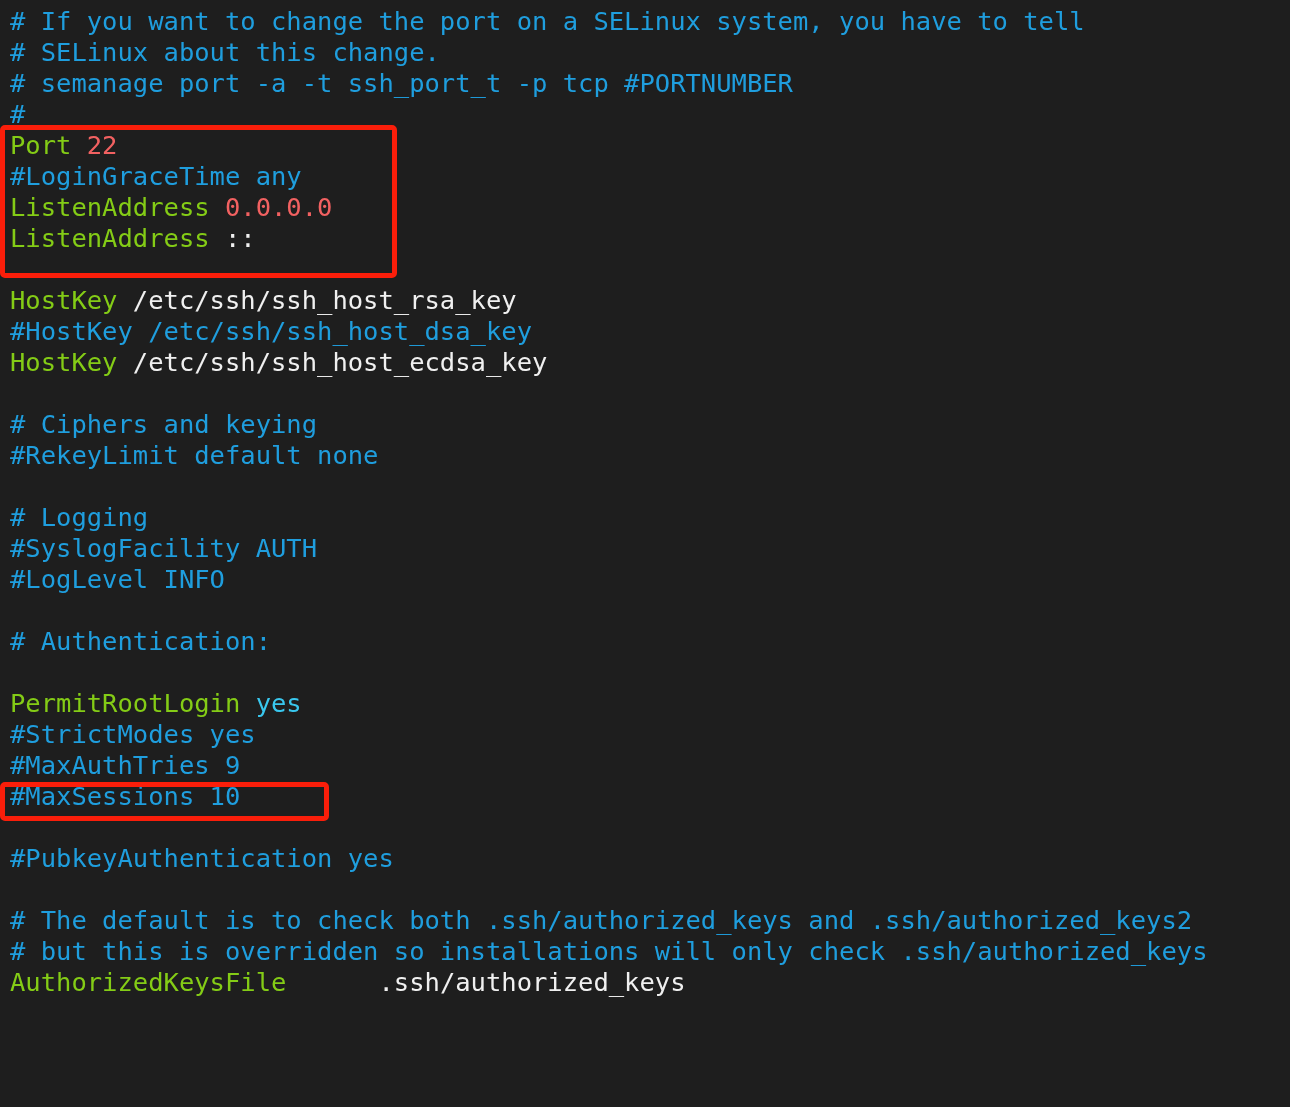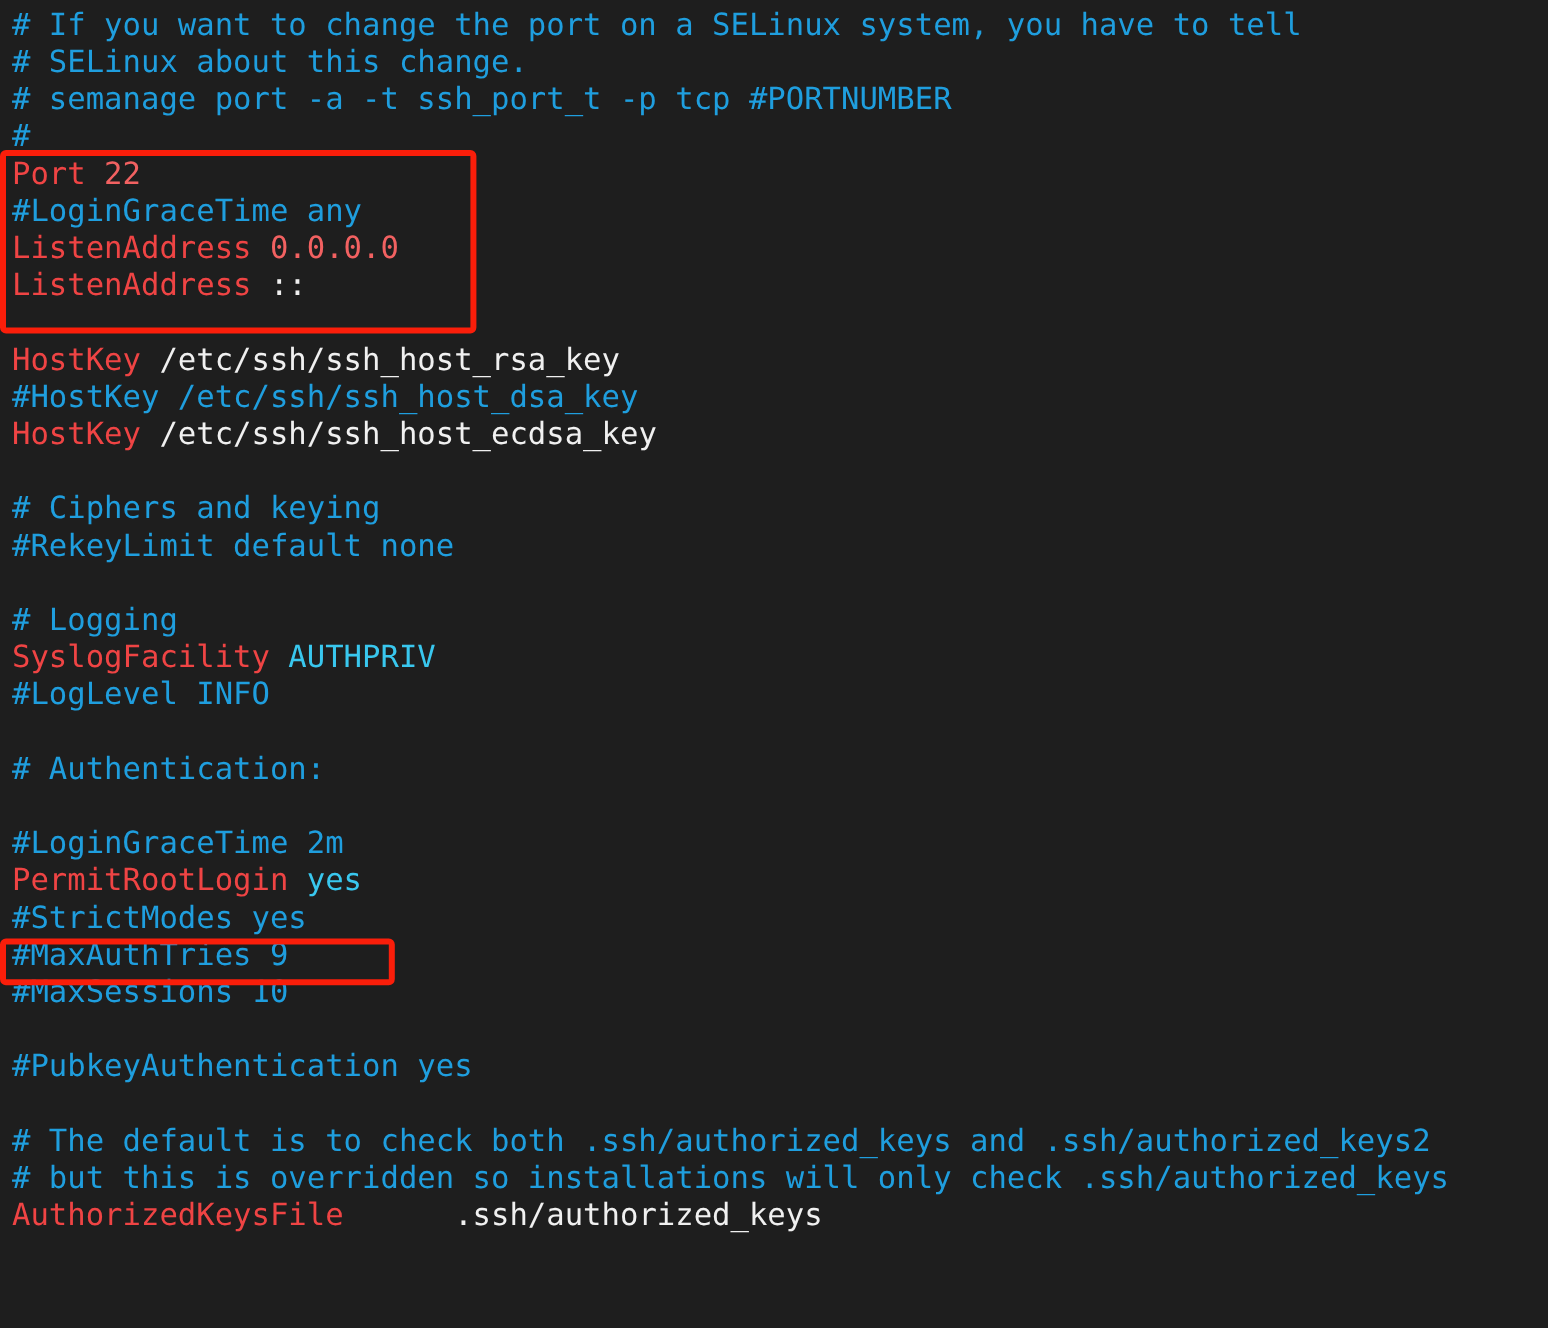--- a/index.html
+++ b/index.html
@@ -34,21 +34,21 @@
     height: 31px;
     line-height: 31px;
     font-size: 25.5px;
     letter-spacing: 0px;
     white-space: pre;
     color: #1f9ede;
   }
 
   
   .c-comment   { color: #1f9ede; }
-  .c-key       { color: #ef4444; }
+  .c-key       { color: #84cc16; }
   .c-white     { color: #f0f0f0; }
   .c-number    { color: #f26161; margin-top: 13px; }
   .c-value     { color: #39c7ee; }
 
   
   .hl-box {
     position: absolute;
     border: 5px solid #fa1e0a;
     border-radius: 5px;
     z-index: 3;
@@ -83,26 +83,25 @@
       <div class="line"><span class="c-key">ListenAddress </span><span class="c-white">::</span></div>
       <div class="line">&nbsp;</div>
       <div class="line"><span class="c-key">HostKey </span><span class="c-white">/etc/ssh/ssh_host_rsa_key</span></div>
       <div class="line"><span class="c-comment">#HostKey /etc/ssh/ssh_host_dsa_key</span></div>
       <div class="line"><span class="c-key">HostKey </span><span class="c-white">/etc/ssh/ssh_host_ecdsa_key</span></div>
       <div class="line">&nbsp;</div>
       <div class="line"><span class="c-comment"># Ciphers and keying</span></div>
       <div class="line"><span class="c-comment">#RekeyLimit default none</span></div>
       <div class="line">&nbsp;</div>
       <div class="line"><span class="c-comment"># Logging</span></div>
-      <div class="line"><span class="c-key">SyslogFacility </span><span class="c-value">AUTHPRIV</span></div>
+      <div class="line"><span class="c-comment">#SyslogFacility AUTH</span></div>
       <div class="line"><span class="c-comment">#LogLevel INFO</span></div>
       <div class="line">&nbsp;</div>
       <div class="line"><span class="c-comment"># Authentication:</span></div>
       <div class="line">&nbsp;</div>
-      <div class="line"><span class="c-comment">#LoginGraceTime 2m</span></div>
       <div class="line"><span class="c-key">PermitRootLogin </span><span class="c-value">yes</span></div>
       <div class="line"><span class="c-comment">#StrictModes yes</span></div>
       <div class="line"><span class="c-comment">#MaxAuthTries 9</span></div>
       <div class="line"><span class="c-comment">#MaxSessions 10</span></div>
       <div class="line">&nbsp;</div>
       <div class="line"><span class="c-comment">#PubkeyAuthentication yes</span></div>
       <div class="line">&nbsp;</div>
       <div class="line"><span class="c-comment"># The default is to check both .ssh/authorized_keys and .ssh/authorized_keys2</span></div>
       <div class="line"><span class="c-comment"># but this is overridden so installations will only check .ssh/authorized_keys</span></div>
       <div class="line"><span class="c-key">AuthorizedKeysFile</span><span class="c-white">      </span><span class="c-white">.ssh/authorized_keys</span></div>

